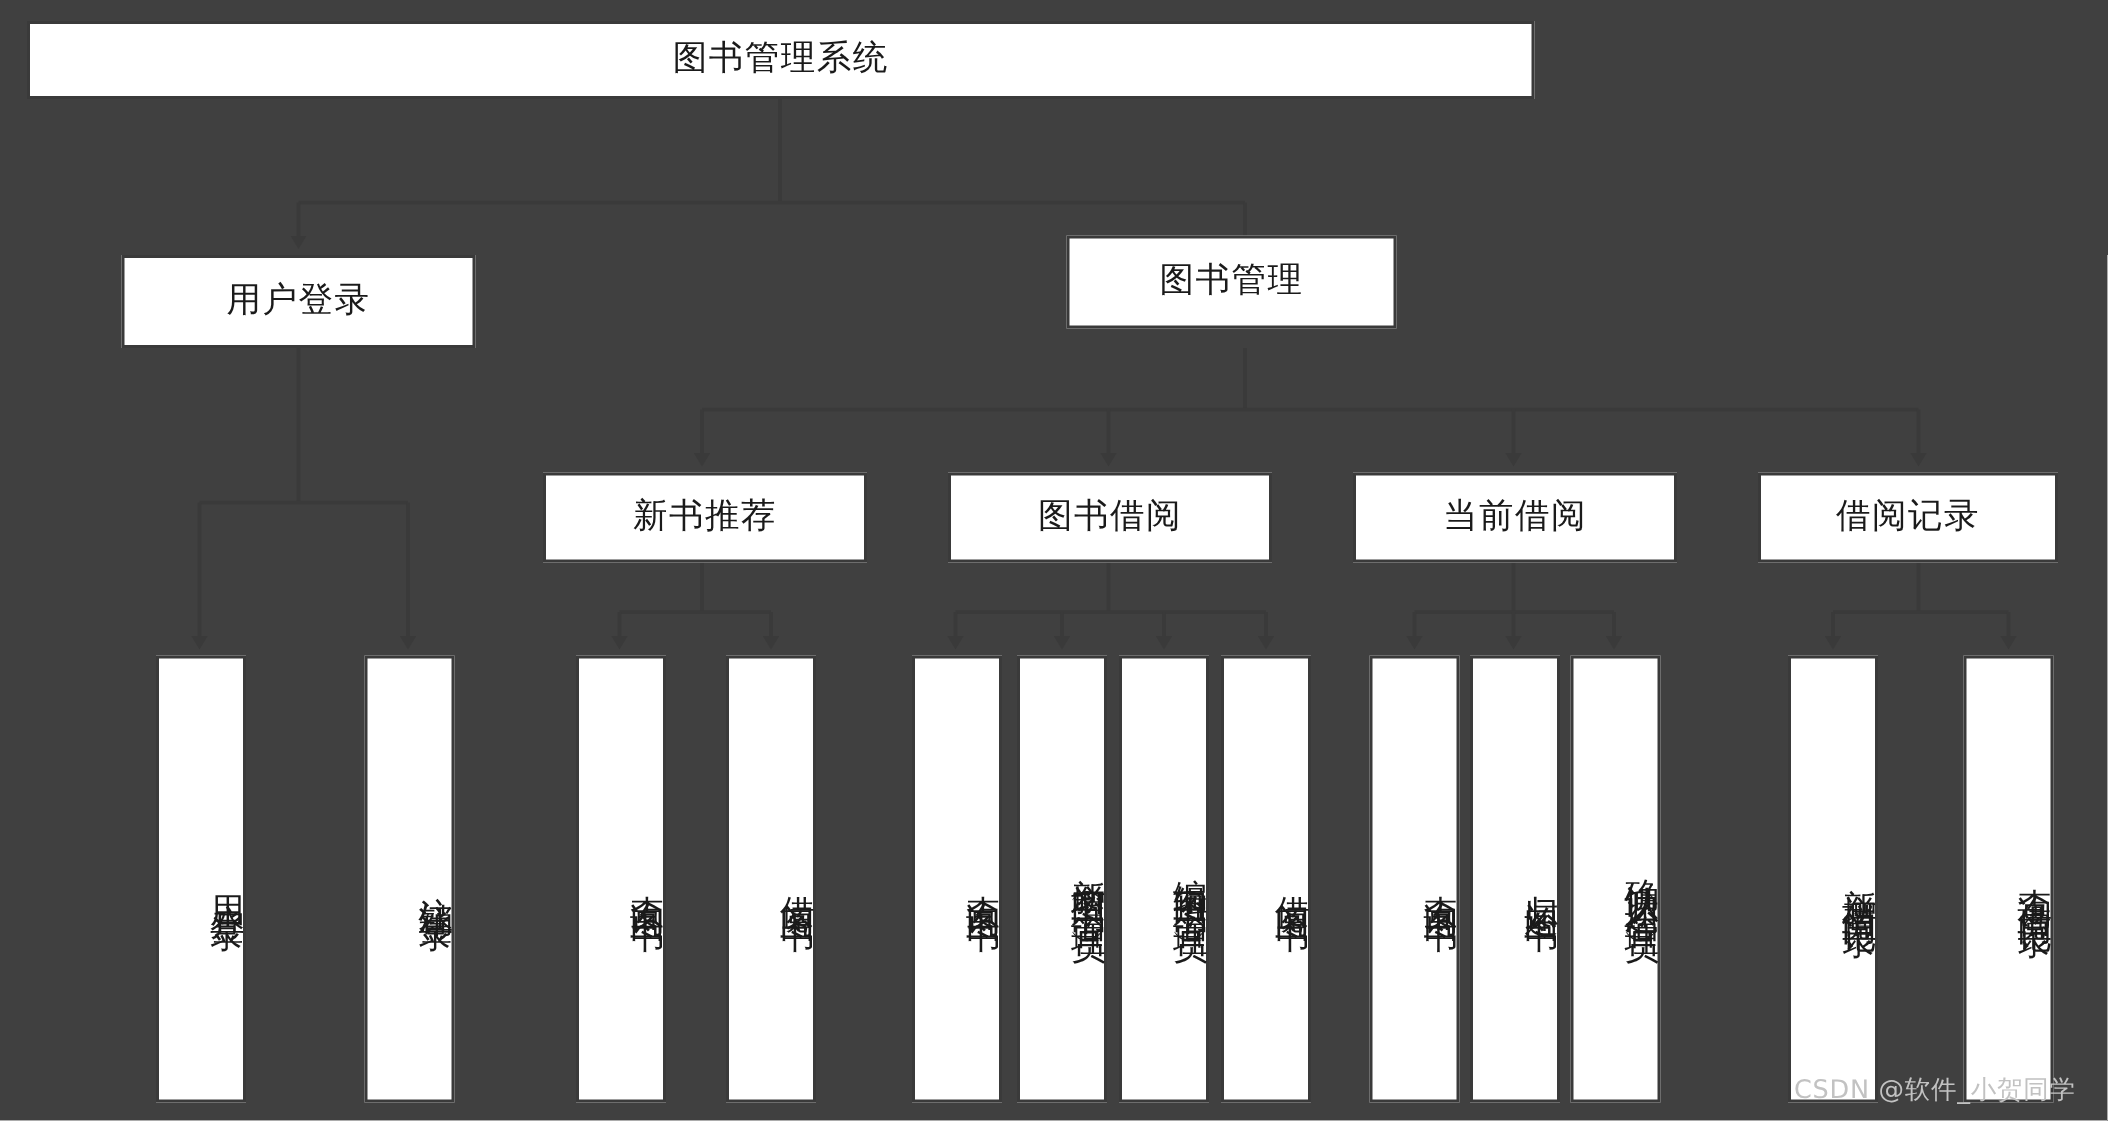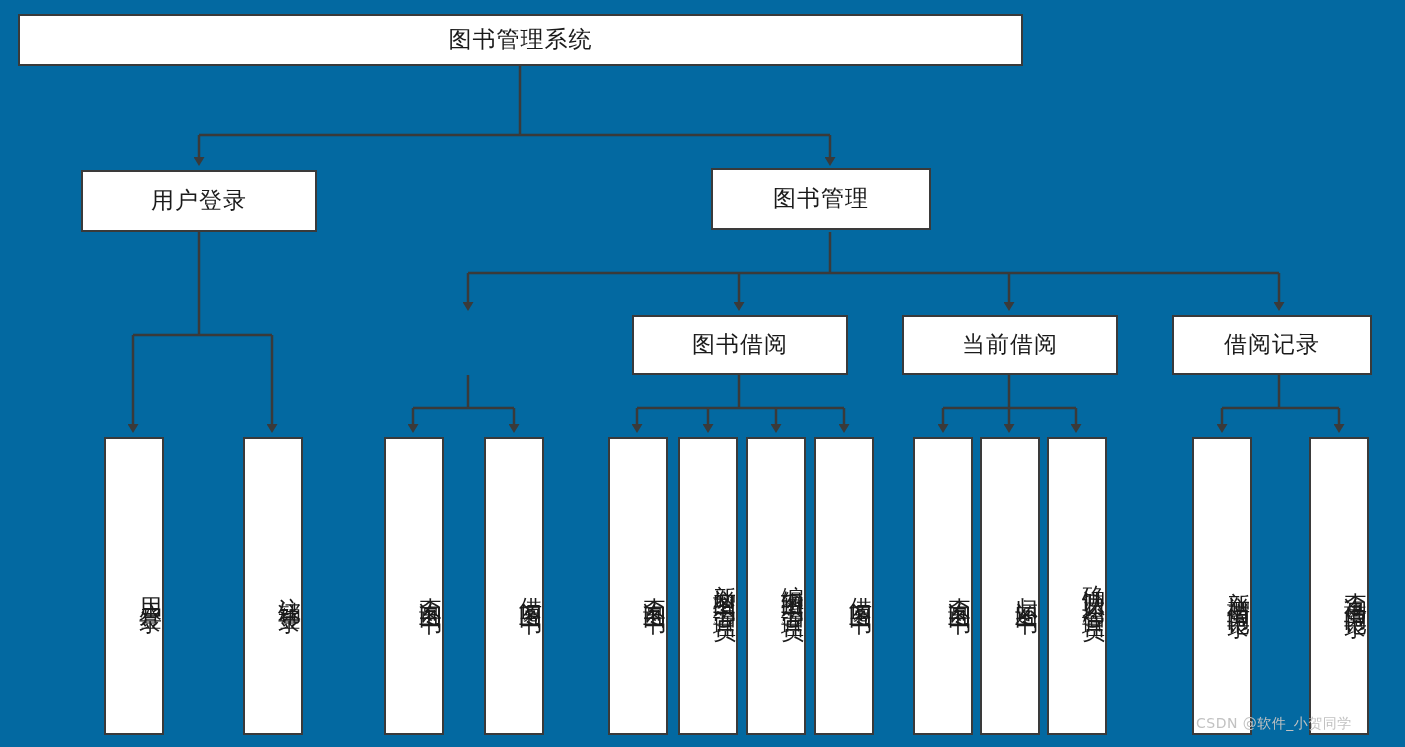--- a/index.html
+++ b/index.html
@@ -7,21 +7,21 @@
     padding: 0;
     background: #ffffff;
   }
   body {
     font-family: "DejaVu Sans", "Liberation Sans", sans-serif;
   }
   #canvas {
     position: relative;
     width: 1405px;
     height: 747px;
-    background: #0369a1;
+    background: #404040;
     overflow: hidden;
   }
   svg.wires {
     position: absolute;
     left: 0;
     top: 0;
     width: 1405px;
     height: 747px;
     pointer-events: none;
   }
@@ -54,21 +54,21 @@
     justify-content: center;
   }
   .node.vert .vtext {
     writing-mode: vertical-rl;
     text-orientation: upright;
     display: block;
     white-space: nowrap;
   }
   .watermark {
     position: absolute;
-    font-size: 14px;
+    font-size: 17px;
     color: #c2c2c2;
     white-space: nowrap;
     letter-spacing: 0.5px;
     text-align: center;
   }
 </style>
 </head>
 <body>
 
 <div id="canvas">
@@ -127,24 +127,27 @@
   </svg>
 
   <div class="node root horiz" style="left:18px; top:14px; width:1005px; height:52px;">
     <span>图书管理系统</span>
   </div>
 
   <div class="node horiz" style="left:81px; top:170px; width:236px; height:62px;">
     <span>用户登录</span>
   </div>
 
-  <div class="node horiz" style="left:711px; top:168px; width:220px; height:62px;">
+  <div class="node horiz" style="left:711px; top:157px; width:220px; height:62px;">
     <span>图书管理</span>
   </div>
 
+  <div class="node horiz" style="left:362px; top:315px; width:216px; height:60px;">
+    <span>新书推荐</span>
+  </div>
 
   <div class="node horiz" style="left:632px; top:315px; width:216px; height:60px;text-align:right;">
     <span>图书借阅</span>
   </div>
 
   <div class="node horiz" style="left:902px; top:315px; width:216px; height:60px;">
     <span>当前借阅</span>
   </div>
 
   <div class="node horiz" style="left:1172px; top:315px; width:200px; height:60px;">

